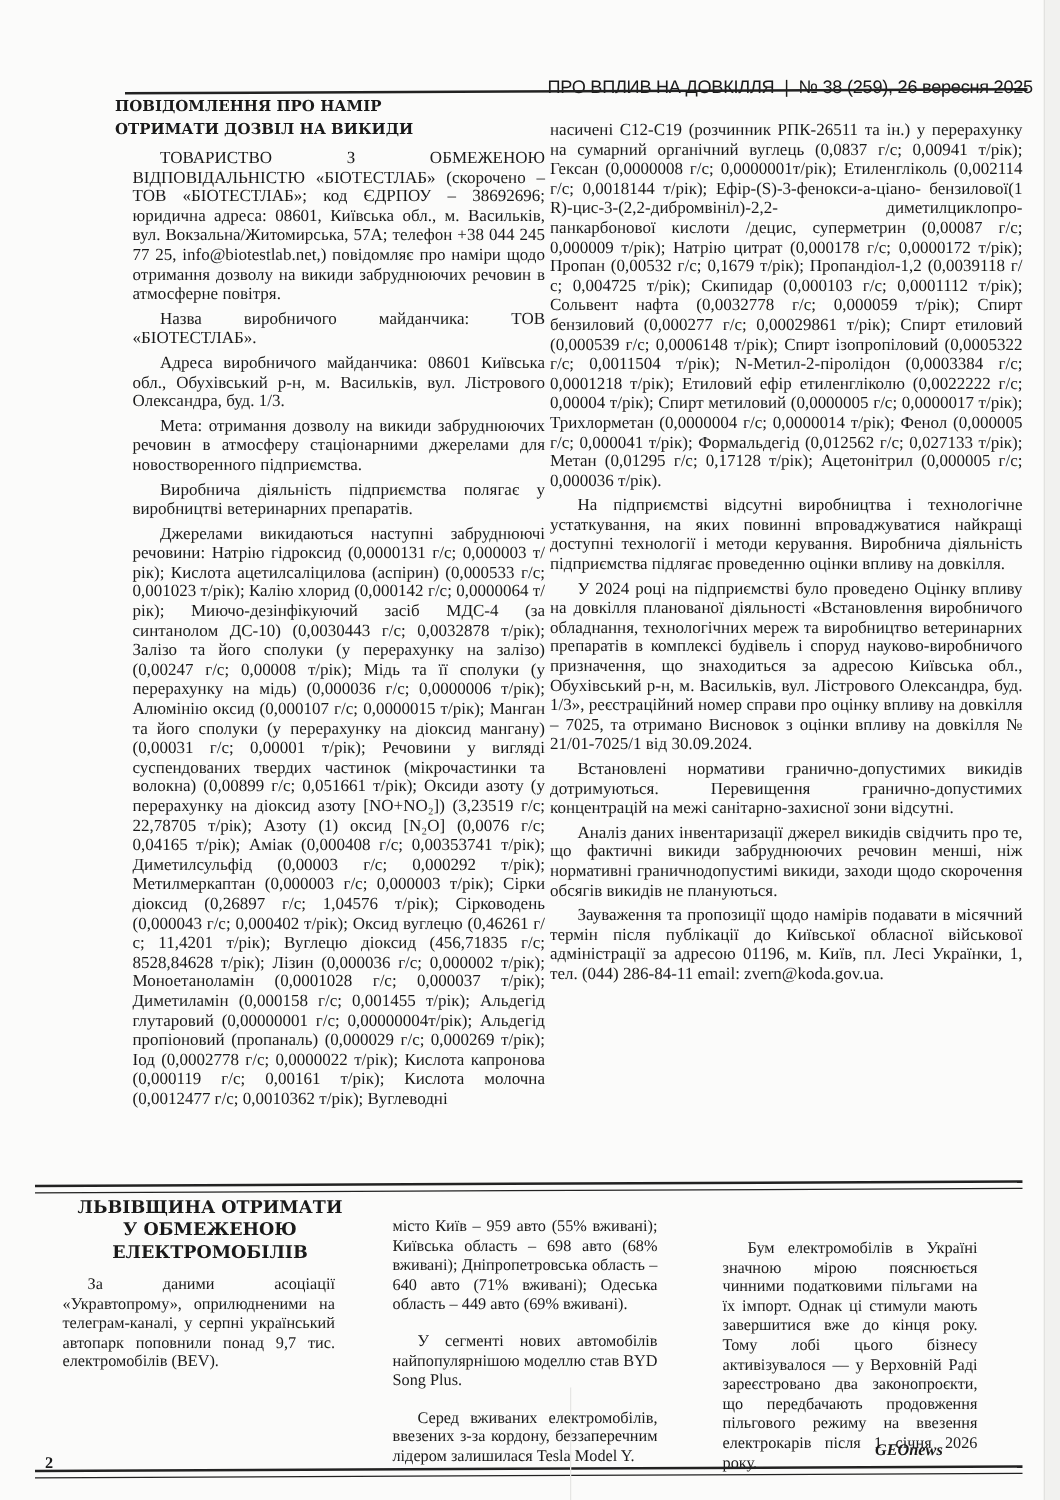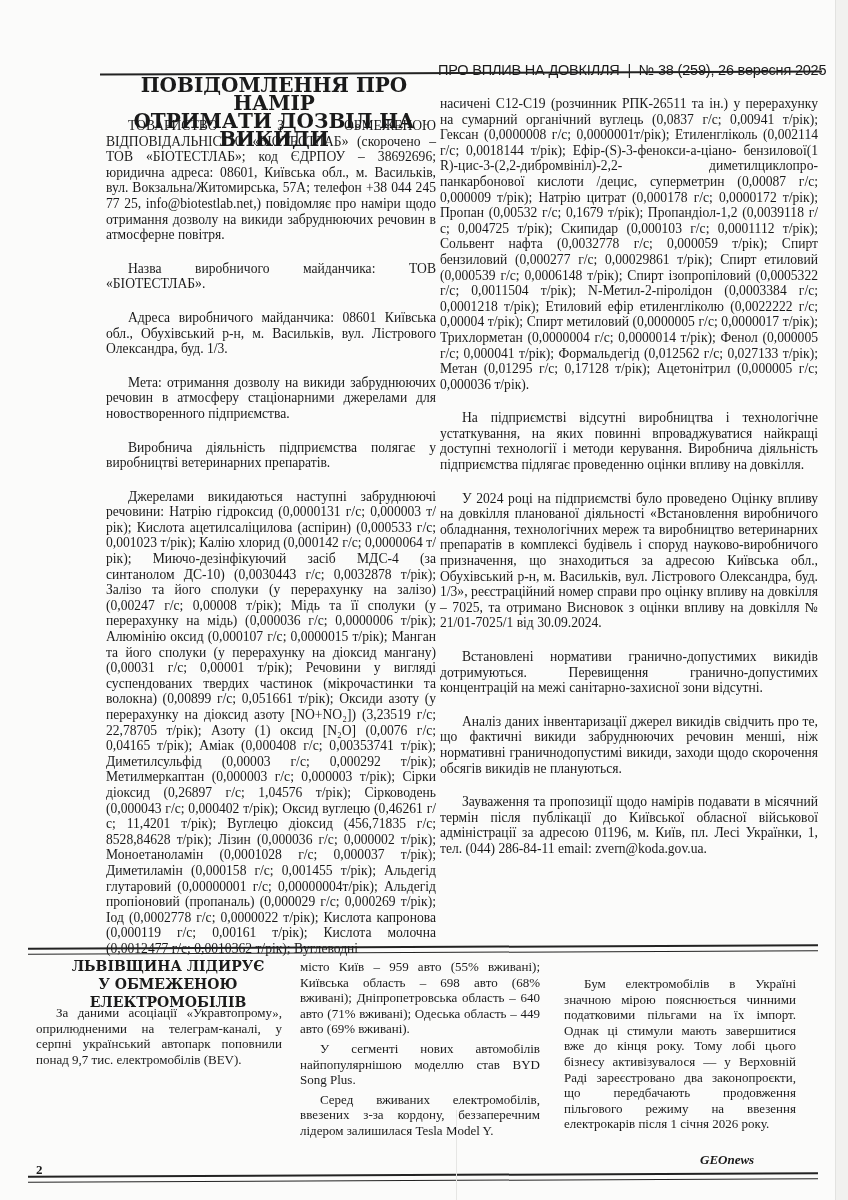--- a/index.html
+++ b/index.html
@@ -6,31 +6,31 @@
   body { width:848px; height:1200px; background:#ffffff; position:relative; overflow:hidden;
     font-family:"DejaVu Serif", serif; color:#1a1a1a; }
   .page { position:absolute; left:0; top:0; width:848px; height:1200px; background:#fbfbfa; }
   .rightedge { position:absolute; right:0; top:0; width:12px; height:1200px; background:#f1f1ef; border-left:1px solid #e2e2e0; }
   .header { position:absolute; left:438px; top:62px; width:382px; font-family:"Liberation Sans", sans-serif;
     font-size:14.5px; white-space:nowrap; color:#1a1a1a; letter-spacing:-0.2px; }
   .header .sep { margin:0 4px; }
   .toprule { position:absolute; left:100px; top:72px; width:722px; height:2px; background:#222; transform:rotate(-0.25deg); }
   .col { position:absolute; font-size:13.6px; line-height:15.6px; text-align:justify; font-family:"Liberation Serif", serif; }
   .col p { margin:0; text-indent:22px; }
-  .col p + p { margin-top:18px; }
+  .col p + p { margin-top:4px; }
   .col1 { left:106px; top:118px; width:330px; }
   .col2 { left:440px; top:96px; width:378px; }
-  .title1 { position:absolute; left:106px; top:76px; width:336px; text-align:center; font-family:"DejaVu Serif", serif;
-    font-weight:bold; font-size:20px; line-height:18px; }
+  .title1 { position:absolute; left:92px; top:76px; width:336px; font-family:"DejaVu Serif", serif;
+    font-weight:bold; font-size:12px; line-height:18px; }
   .noindent { text-indent:0 !important; }
   .midrule { position:absolute; left:28px; top:946px; width:790px; height:4px; border-top:2px solid #222; border-bottom:1px solid #222; transform:rotate(-0.25deg); }
   .title2 { position:absolute; left:38px; top:957px; width:260px; text-align:center; font-weight:bold; font-size:14px;
     line-height:18px; font-family:"DejaVu Serif", serif; }
   .bcol { position:absolute; font-size:13px; line-height:15.6px; text-align:justify; font-family:"Liberation Serif", serif; }
-  .bcol p { margin:0; text-indent:20px; }
+  .bcol p { margin:14px; text-indent:20px; }
   .bcol p + p { margin-top:4px; }
   .b1 { left:36px; top:1005px; width:246px; }
   .b2 { left:300px; top:959px; width:240px; }
   .b3 { left:564px; top:976px; width:232px; }
   .credit { position:absolute; left:700px; top:1152px; font-weight:bold; font-style:italic; font-size:13px; font-family:"Liberation Serif", serif; }
   .botrule { position:absolute; left:28px; top:1174px; width:790px; height:4px; border-top:2px solid #222; border-bottom:1px solid #222; transform:rotate(-0.25deg); }
   .pagenum { position:absolute; left:36px; top:1162px; font-size:13px; font-weight:bold; font-family:"Liberation Serif", serif; }
   .foldline { position:absolute; left:456px; top:1110px; width:1px; height:90px; background:#e6e6e4; }
 </style>
 </head>
@@ -65,21 +65,21 @@
     <p>На підприємстві відсутні виробництва і технологічне устаткування, на яких повинні впроваджуватися найкращі доступні технології і методи керування. Виробнича діяльність підприємства підлягає проведенню оцінки впливу на довкілля.</p>
     <p>У 2024 році на підприємстві було проведено Оцінку впливу на довкілля планованої діяльності «Встановлення виробничого обладнання, технологічних мереж та виробництво ветеринарних препаратів в комплексі будівель і споруд науково-виробничого призначення, що знаходиться за адресою Київська обл., Обухівський р-н, м. Васильків, вул. Лістрового Олександра, буд. 1/3», реєстраційний номер справи про оцінку впливу на довкілля – 7025, та отримано Висновок з оцінки впливу на довкілля № 21/01-7025/1 від 30.09.2024.</p>
     <p>Встановлені нормативи гранично-допустимих викидів дотримуються. Перевищення гранично-допустимих концентрацій на межі санітарно-захисної зони відсутні.</p>
     <p>Аналіз даних інвентаризації джерел викидів свідчить про те, що фактичні викиди забруднюючих речовин менші, ніж нормативні граничнодопустимі викиди, заходи щодо скорочення обсягів викидів не плануються.</p>
     <p>Зауваження та пропозиції щодо намірів подавати в місячний термін після публікації до Київської обласної військової адміністрації за адресою 01196, м. Київ, пл. Лесі Українки, 1, тел. (044) 286-84-11 email: zvern@koda.gov.ua.</p>
   </div>
 
   <div class="midrule"></div>
 
   <div class="title2">
-    <div>ЛЬВІВЩИНА ЛІДИРУЄ</div>
+    <div>ЛЬВІВЩИНА ОТРИМАТИ</div>
     <div>У ОБМЕЖЕНОЮ ЕЛЕКТРОМОБІЛІВ</div>
   </div>
 
   <div class="bcol b1">
     <p>За даними асоціації «Укравтопрому», оприлюдненими на телеграм-каналі, у серпні український автопарк поповнили понад 9,7 тис. електромобілів (BEV).</p>
   </div>
   <div class="bcol b2">
     <p class="noindent">місто Київ – 959 авто (55% вживані); Київська область – 698 авто (68% вживані); Дніпропетровська область – 640 авто (71% вживані); Одеська область – 449 авто (69% вживані).</p>
     <p>У сегменті нових автомобілів найпопулярнішою моделлю став BYD Song Plus.</p>
     <p>Серед вживаних електромобілів, ввезених з-за кордону, беззаперечним лідером залишилася Tesla Model Y.</p>

